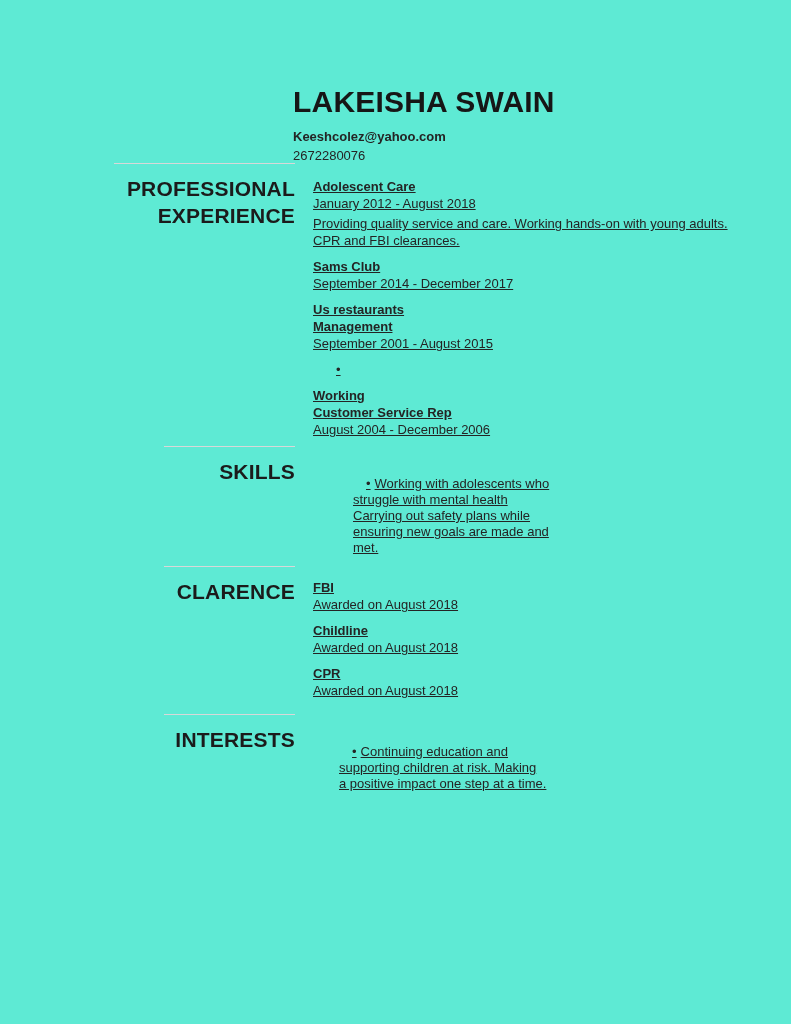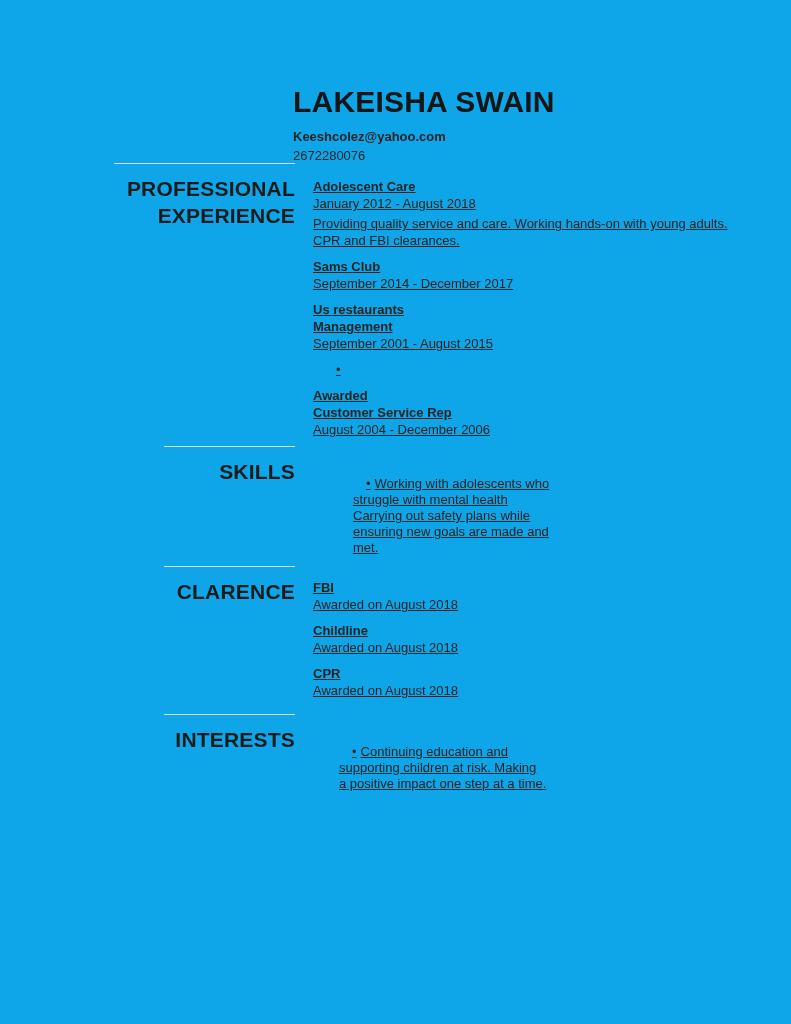--- a/index.html
+++ b/index.html
@@ -4,21 +4,21 @@
 <style>
   html, body {
     margin: 0;
     padding: 0;
     background: #ffffff;
   }
   .page {
     position: relative;
     width: 791px;
     height: 1024px;
-    background: #0ea5e9;
+    background: #5eead4;
     font-family: "Liberation Sans", "DejaVu Sans", sans-serif;
     color: #212121;
     overflow: hidden;
   }
 
   
   .header {
     position: absolute;
     left: 293px;
     top: 84px;
@@ -141,21 +141,21 @@
         <p class="entry-title">Sams Club</p>
         <p class="entry-dates">September 2014 - December 2017</p>
       </div>
       <div class="entry">
         <p class="entry-title">Us restaurants</p>
         <p class="entry-role">Management</p>
         <p class="entry-dates">September 2001 - August 2015</p>
       </div>
       <div class="lone-bullet">•</div>
       <div class="entry">
-        <p class="entry-title">Awarded</p>
+        <p class="entry-title">Working</p>
         <p class="entry-role">Customer Service Rep</p>
         <p class="entry-dates">August 2004 - December 2006</p>
       </div>
     </div>
   </div>
 
   <div class="section" id="sec-skills">
     <div class="sec-left">
       <div class="divider narrow"></div>
       <div class="sec-heading">SKILLS</div>

